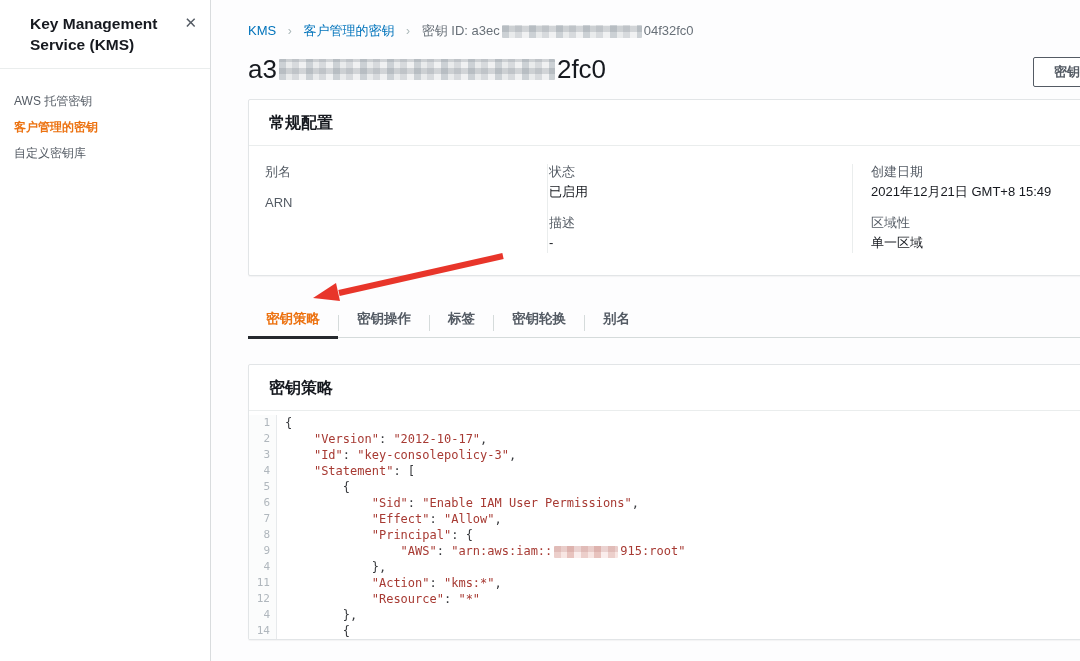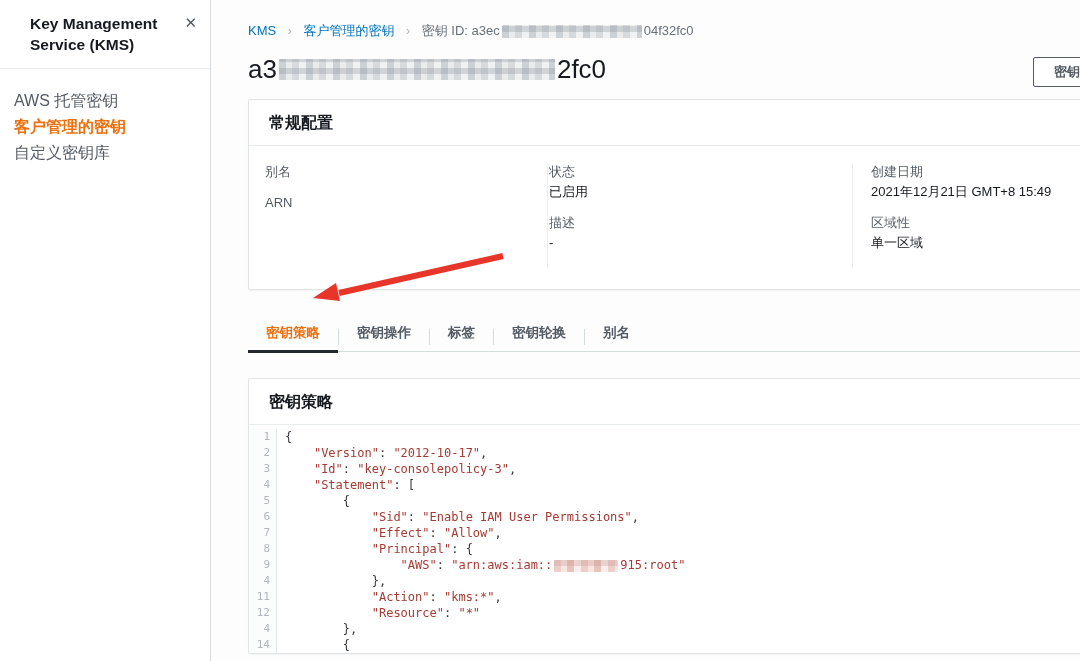--- a/index.html
+++ b/index.html
@@ -17,21 +17,21 @@
     background:#fff; border-right:1px solid #d9dcde;
   }
   .sidebar-header { position:relative; padding:14px 14px 12px;margin-left:16px; }
   .sidebar-title { font-size:15.5px; font-weight:bold; line-height:1.35; width:160px; color:#16191f; }
   .close-btn {
     position:absolute; right:13px; top:15px; font-size:15px; color:#545b64;
     cursor:pointer; line-height:1;
   }
   .sidebar-divider { border-top:1px solid #eaeded; }
   .side-nav { padding:19px 0; }
-  .nav-item { padding:5px 14px; font-size:16px; color:#545b64; cursor:pointer; line-height:16px; }
+  .nav-item { padding:5px 14px; font-size:12px; color:#545b64; cursor:pointer; line-height:16px; }
   .nav-item.active { color:#ec7211; font-weight:bold; }
 
   
   .main { position:absolute; left:212px; top:0; width:940px; height:661px; }
 
   .breadcrumb { padding:22px 0 0 36px; font-size:13px; color:#687078; white-space:nowrap; }
   .crumb-link { color:#0073bb; text-decoration:none; cursor:pointer; }
   .crumb-sep { color:#aab7b8; margin:0 8px; font-size:12px; }
 
   .page-title {
@@ -57,21 +57,21 @@
     padding:13px 20px 12px; font-size:16px; font-weight:bold; color:#16191f;
     border-bottom:1px solid #eaeded; line-height:20px;
   }
 
   .fields-grid { display:grid; grid-template-columns:298px 305px 1fr; padding:18px 0 22px; }
   .fcol { padding:0 16px; }
   .fcol + .fcol { border-left:1px solid #eaeded; }
   .fcol-2 { padding-left:1px; }
   .fcol-3 { padding-left:18px; }
   .field { margin-bottom:15px; }
-  .field:last-child { margin-bottom:16px; }
+  .field:last-child { margin-bottom:2px; }
   .flabel { font-size:13px; color:#545b64; margin-bottom:4px; line-height:16px; }
   .fvalue { font-size:13px; color:#16191f; line-height:16px; }
   .arn-line1 { display:flex; align-items:flex-start; }
   .copy-icon { flex:none; margin-right:6px; margin-top:1px; cursor:pointer; }
   .arn-text { line-height:17px; white-space:nowrap; }
   .arn-line2 { line-height:17px; }
 
   
   .mosaic {
     display:inline-block; vertical-align:middle; border-radius:1px; margin:0 2px;

